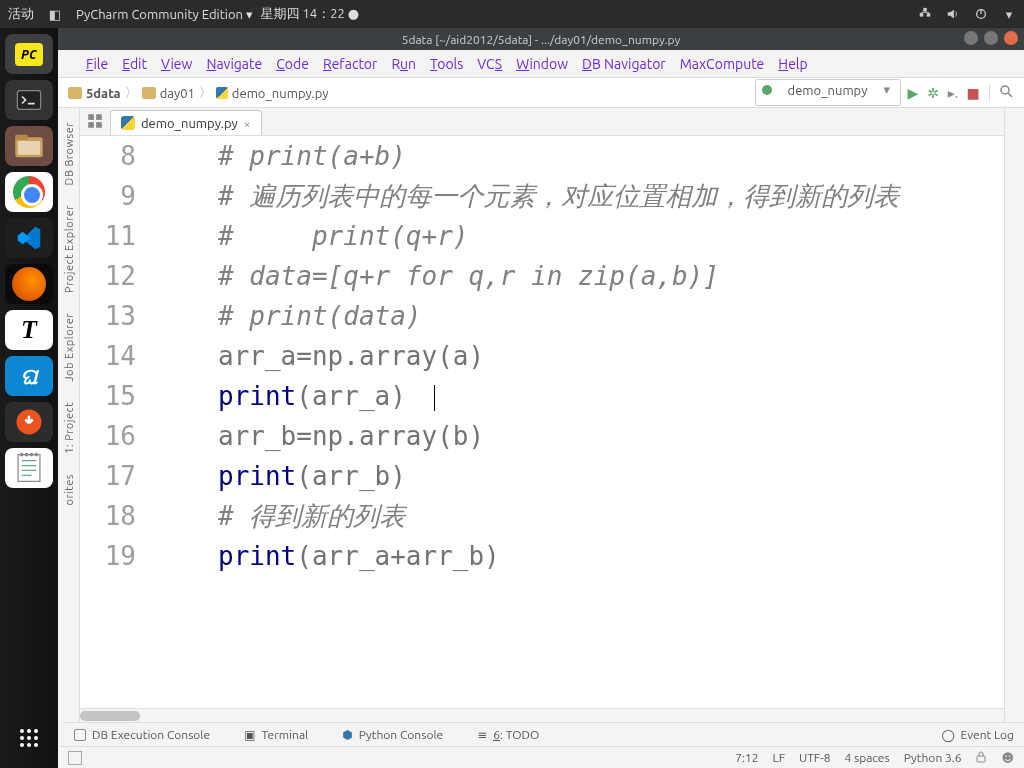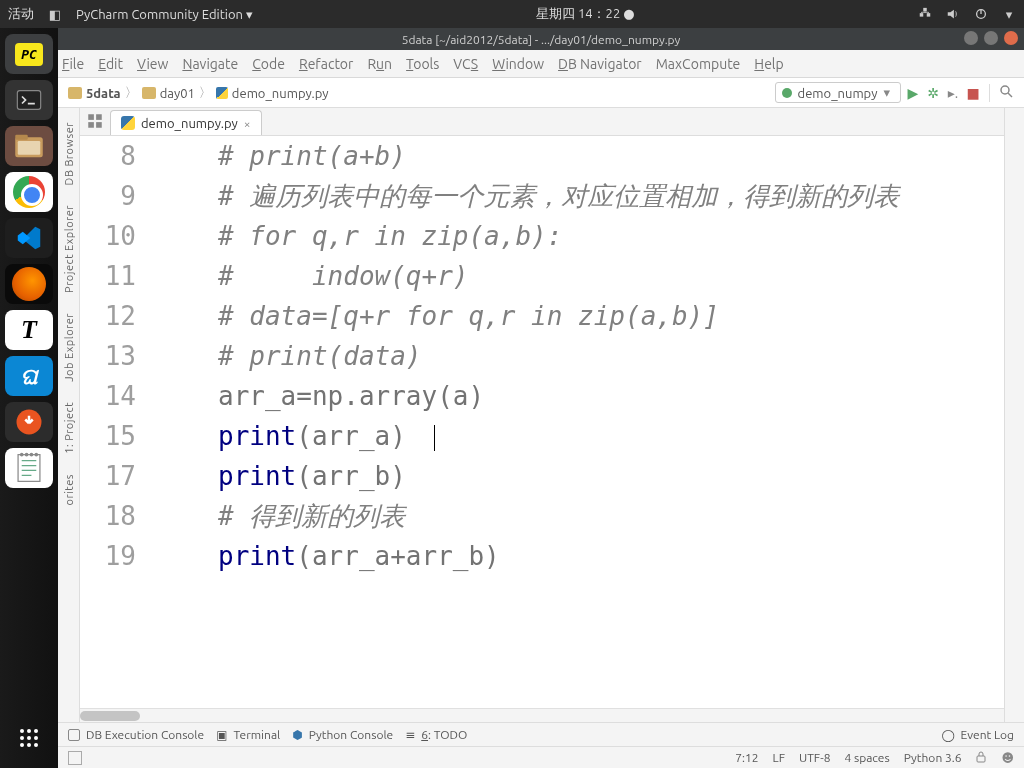--- a/index.html
+++ b/index.html
@@ -1,20 +1,20 @@
 <!DOCTYPE html>
 <html><head>
 <meta charset="utf-8">
 <style>
   * { box-sizing: border-box; margin: 0; padding: 0; }
   html, body { width: 1024px; height: 768px; font-family: "Ubuntu", "DejaVu Sans", sans-serif; overflow: hidden; background:#2b2b2b;}
   
   .sysbar { height:28px; background:#2b2b2b; color:#ddd; display:flex; align-items:center; font-size:13px; padding:0 8px; justify-content:space-between;gap:8px;}
   .sysbar .left, .sysbar .right { display:flex; align-items:center; gap:14px;}
-  .sysbar .center { flex:1; text-align:center;}
+  .sysbar .center { flex:1; }
   .sys-icon { width:14px; height:14px; display:inline-flex; align-items:center; justify-content:center; color:#ccc; }
   
   .launcher { position:absolute; top:28px; left:0; width:58px; height:740px; background: linear-gradient(to right,#1a1a1a,#111); display:flex; flex-direction:column; align-items:center; padding-top:6px; gap:6px;}
   .launcher .tile { width:48px; height:40px; border-radius:8px; display:flex; align-items:center; justify-content:center; font-weight:bold; font-size:14px; color:#fff; position:relative;font-style:italic;}
   .launcher .tile.pc { background:#3d3f41; }
   .launcher .tile.pc span { background:#f8e71c; color:#000; padding:4px 6px; border-radius:4px; font-family:monospace; font-size:13px;}
   .launcher .tile.term { background:#333;}
   .launcher .tile.files { background:#6d4c41;}
   .launcher .tile.chrome { background:#fff;}
   .launcher .tile.vscode { background:#1e1e1e;}
@@ -27,30 +27,30 @@
   .chrome-icon { width:32px; height:32px; border-radius:50%; background: conic-gradient(#ea4335 0 120deg,#fbbc05 120deg 240deg,#34a853 240deg 360deg); position:relative;}
   .chrome-icon::after{content:"";position:absolute;top:8px;left:8px;width:16px;height:16px;border-radius:50%;background:#4285f4;border:3px solid #fff;}
   .ff-icon{width:34px;height:34px;border-radius:50%;background:radial-gradient(circle at 60% 40%,#ff9500,#e66000 60%,#a84300);}
   
   .pycharm { position:absolute; top:28px; left:58px; right:0; bottom:0; background:#f2f2f2; display:flex; flex-direction:column;}
   .titlebar { height:22px; background:#3c3f41; color:#d0d0d0; display:flex; align-items:center; justify-content:center; font-size:12px; position:relative;}
   .titlebar .wbtns{ position:absolute; right:6px; top:3px; display:flex; gap:6px;}
   .wbtn{ width:14px; height:14px; border-radius:50%;}
   .wbtn.min{background:#777;} .wbtn.max{background:#777;} .wbtn.close{background:#e06c4b;}
   
-  .menubar { height:28px; background:#f4f4f4; border-bottom:1px solid #d9d9d9; display:flex; align-items:center; padding:0 4px; gap:14px; font-size:14px; color:#737373;}
+  .menubar { height:28px; background:#f4f4f4; border-bottom:1px solid #d9d9d9; display:flex; align-items:center; padding:0 28px; gap:14px; font-size:14px; color:#6d28d9;}
   .menubar span { cursor:pointer;}
   .menubar span u { text-decoration:underline; }
   
   .navrow { height:30px; background:#fff; border-bottom:1px solid #ddd; display:flex; align-items:center; padding:0 10px; font-size:13px; color:#555; gap:4px;justify-content:center;}
   .navrow .crumb { display:flex; align-items:center; gap:4px;}
   .navrow .folder-ic{width:14px;height:12px;background:#d7b66a;border-radius:2px;display:inline-block;}
   .navrow .chev{color:#999;}
   .navrow .spacer{flex:1;}
-  .runbox{ border:1px solid #ccc; border-radius:3px; padding:2px 10px 2px 6px; background:#fff; display:flex; align-items:center; gap:6px;}
+  .runbox{ border:1px solid #ccc; border-radius:3px; padding:2px 10px 8px 6px; background:#fff; display:flex; align-items:center; gap:16px;}
   .green-dot{width:10px;height:10px;border-radius:50%;background:#59a869;display:inline-block;}
   .toolbar-ic{ width:16px; text-align:center; color:#59a869; font-size:14px;}
   .toolbar-ic.grey{color:#888;}
   .toolbar-ic.stop{color:#c75450;}
   .divider{width:1px;height:18px;background:#ddd;margin:0 4px;}
   
   .body { flex:1; display:flex; min-height:0;}
   .leftstrip { width:22px; background:#f4f4f4; border-right:1px solid #ddd; display:flex; flex-direction:column; align-items:center; padding-top:4px; gap:0; font-size:11px; color:#666;}
   .vlabel { writing-mode:vertical-rl; transform:rotate(180deg); padding:10px 2px; letter-spacing:0.5px; cursor:pointer;}
   .rightstrip{ width:20px; background:#f4f4f4; border-left:1px solid #ddd;}
@@ -69,21 +69,21 @@
   .gut{ width:30px; border-right:0; position:relative;}
   .gut::before{content:"";position:absolute;left:0;top:0;bottom:0;width:1px;}
   .code{ white-space:pre; padding-left:38px;}
   .c-comment{ color:#808080; font-style:italic;}
   .c-ident{ color:#737373;}
   .c-builtin{ color:#000080; }
   .caret{display:inline-block;width:1px;height:26px;background:#000;vertical-align:middle;margin-left:28px;}
   .scrollbar-h{height:14px;background:#f4f4f4;border-top:1px solid #e0e0e0;position:relative;}
   .scrollbar-h .thumb{position:absolute;left:0;top:2px;height:10px;width:60px;background:#c4c4c4;border-radius:5px;}
   
-  .bottombar{ height:24px; background:#f4f4f4; border-top:1px solid #ddd; display:flex; align-items:center; font-size:12px; color:#555; padding:0 10px; gap:12px;}
+  .bottombar{ height:24px; background:#f4f4f4; border-top:1px solid #ddd; display:flex; align-items:center; font-size:12px; color:#555; padding:0 10px; gap:34px;margin-left:6px;}
   .bottombar .item{display:flex;align-items:center;gap:6px;cursor:pointer;}
   .bottombar .spacer{flex:1;}
   .db-ic{width:12px;height:12px;border:1px solid #888;border-radius:2px;}
   
   .statusbar{ height:22px; background:#f4f4f4; border-top:1px solid #ddd; display:flex; align-items:center; justify-content:space-between; font-size:12px; color:#555; padding:0 10px; gap:14px;}
   .statusbar .left-sq{margin-right:auto;width:14px;height:14px;border:1px solid #aaa;}
 </style>
 </head>
 <body>
 
@@ -277,48 +277,48 @@
               <span class="ln">8</span>
               <span class="gut"></span>
               <span class="code c-comment"># print(a+b)</span>
             </div>
           <div class="line">
               <span class="ln">9</span>
               <span class="gut"></span>
               <span class="code c-comment"># 遍历列表中的每一个元素，对应位置相加，得到新的列表</span>
             </div>
           <div class="line">
-              <span class="ln">10</span>
-              <span class="gut"></span>
-              <span class="code c-comment"># for q,r in zip(a,b):</span>
-            </div>
-          <div class="line">
               <span class="ln">11</span>
               <span class="gut"></span>
-              <span class="code c-comment">#     indow(q+r)</span>
+              <span class="code c-comment">#     print(q+r)</span>
             </div>
           <div class="line">
               <span class="ln">12</span>
               <span class="gut"></span>
               <span class="code c-comment"># data=[q+r for q,r in zip(a,b)]</span>
             </div>
           <div class="line">
               <span class="ln">13</span>
               <span class="gut"></span>
               <span class="code c-comment"># print(data)</span>
             </div>
           <div class="line">
               <span class="ln">14</span>
               <span class="gut"></span>
               <span class="code c-ident">arr_a=np.array(a)</span>
             </div>
           <div class="line">
               <span class="ln">15</span>
               <span class="gut"></span>
               <span class="code"><span class="c-builtin">print</span><span class="c-ident">(arr_a)</span><span class="caret"></span></span>
+            </div>
+          <div class="line">
+              <span class="ln">16</span>
+              <span class="gut"></span>
+              <span class="code c-ident">arr_b=np.array(b)</span>
             </div>
           <div class="line">
               <span class="ln">17</span>
               <span class="gut"></span>
               <span class="code"><span class="c-builtin">print</span><span class="c-ident">(arr_b)</span></span>
             </div>
           <div class="line">
               <span class="ln">18</span>
               <span class="gut"></span>
               <span class="code c-comment"># 得到新的列表</span>

